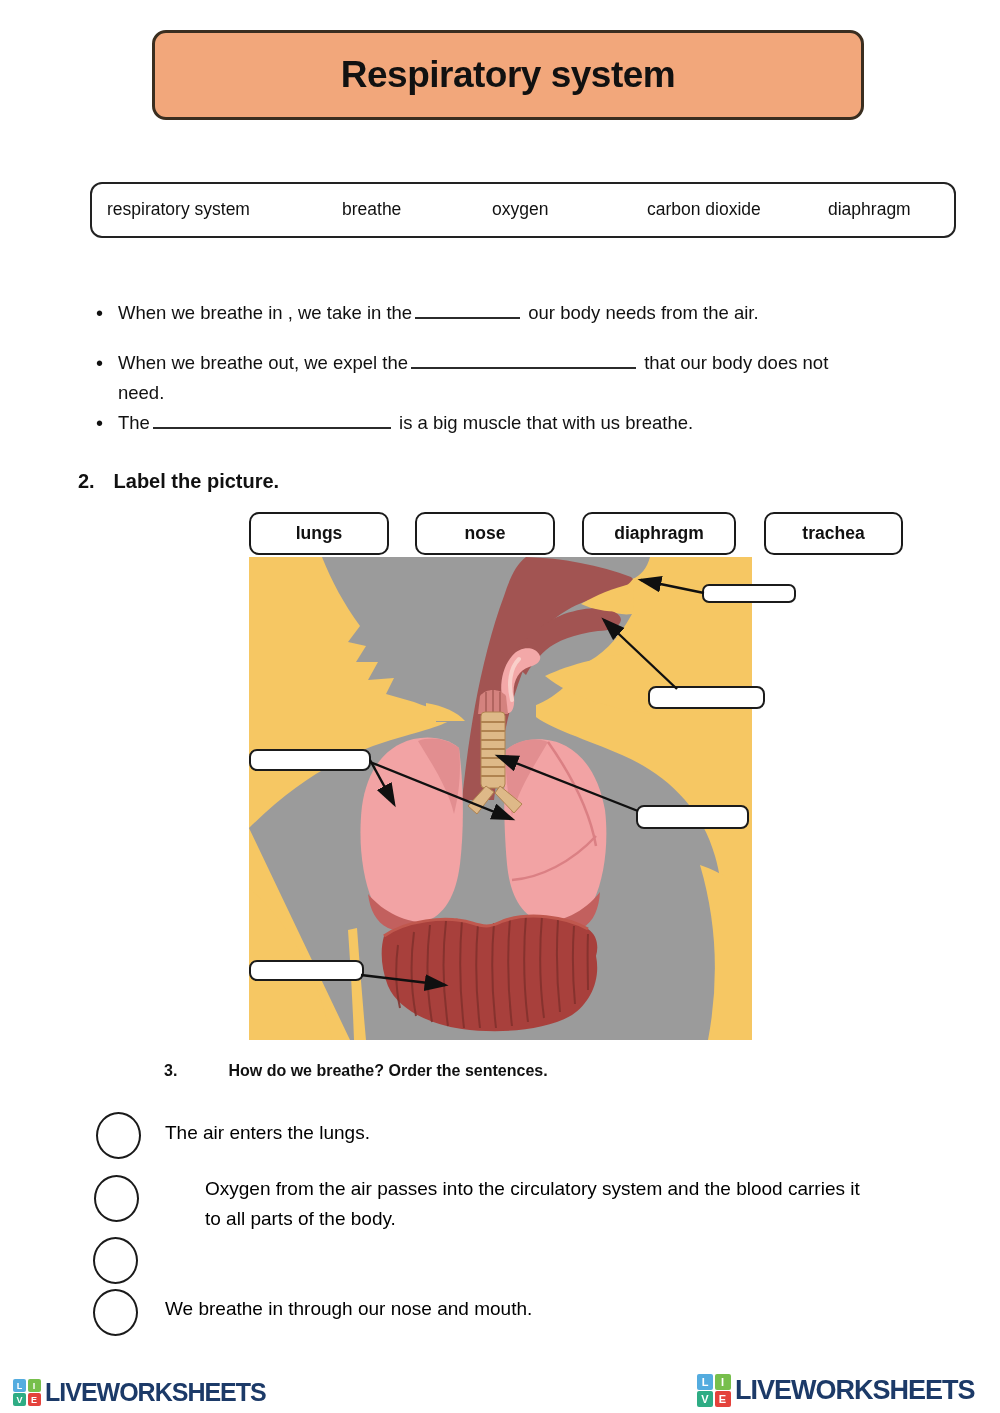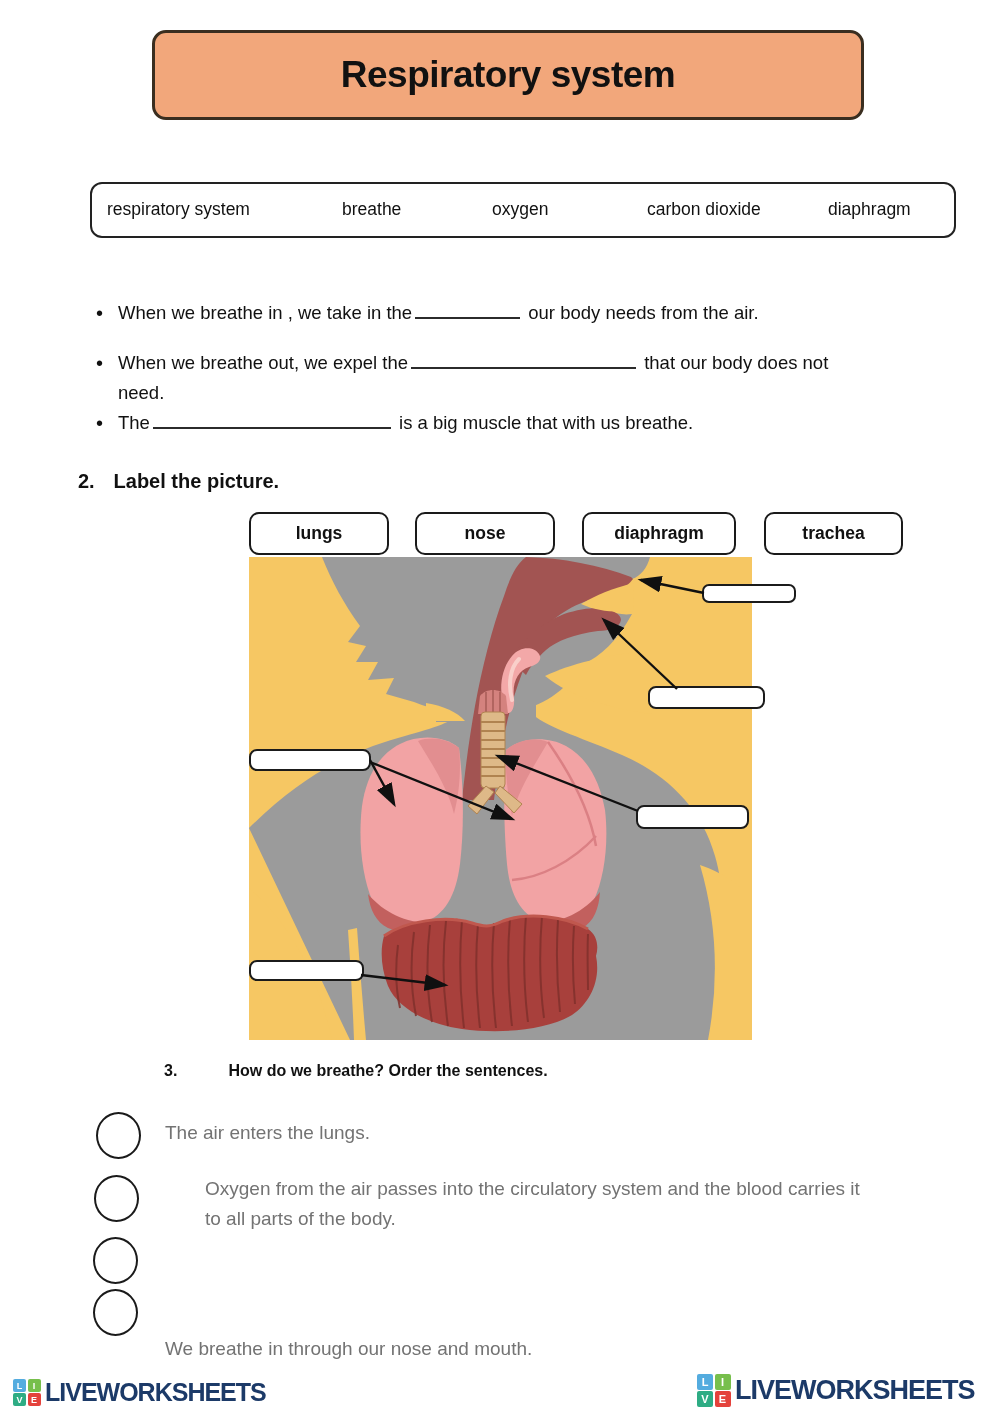--- a/index.html
+++ b/index.html
@@ -27,21 +27,21 @@
   .bullet-row{position:absolute;left:96px;display:flex;}
   .dot{font-size:20px;line-height:30px;width:22px;color:#111;}
   .btext{width:740px;}
 
   
   .wbtn{position:absolute;top:512px;height:39px;border:2.5px solid #1a1a1a;border-radius:10px;background:#fff;
         display:flex;align-items:center;justify-content:center;font-size:17.5px;font-weight:700;color:#111;}
 
   
   .ocircle{position:absolute;width:41px;height:43px;border:2.5px solid #1a1a1a;border-radius:50%;background:#fff;}
-  .itext{position:absolute;left:165px;font-size:19px;line-height:30px;color:#737373;}
+  .itext{position:absolute;left:165px;font-size:19px;line-height:30px;color:#000000;}
 
   
   .brandrow{display:flex;align-items:center;}
   .logogrid{display:grid;grid-template-columns:1fr 1fr;grid-gap:1px;}
   .logogrid i{font-style:normal;display:flex;align-items:center;justify-content:center;
               color:#fff;font-weight:700;border-radius:2px;}
   .brandtext{font-weight:800;color:#1C3A68;letter-spacing:-1px;margin-left:4px;}
 </style>
 </head>
 <body>
@@ -183,21 +183,21 @@
 
   <div class="ocircle" style="left:96px;top:1112px;"></div>
   <div class="itext" style="top:1118px;width:690px;"><span>The air enters the </span><b>lungs</b><span>.</span></div>
 
   <div class="ocircle" style="left:94px;top:1175px;"></div>
   <div class="itext" style="top:1174px;width:670px;margin-left:40px;"><b>Oxygen</b><span> from the air passes into the </span><b>circulatory system</b><span> and the blood carries it to all parts of the body.</span></div>
 
   <div class="ocircle" style="left:93px;top:1237px;"></div>
 
   <div class="ocircle" style="left:93px;top:1289px;"></div>
-  <div class="itext" style="top:1294px;width:690px;margin-top:40px;"><span>We </span><b>breathe in</b><span> through our </span><b>nose</b><span> and </span><b>mouth.</b></div>
+  <div class="itext" style="top:1294px;width:690px;"><span>We </span><b>breathe in</b><span> through our </span><b>nose</b><span> and </span><b>mouth.</b></div>
 
   <div class="abs brandrow" style="left:13px;top:1378px;">
     <div class="logogrid" style="width:28px;">
       <i style="background:#54ACDF;width:13px;height:13px;font-size:9px;">L</i>
       <i style="background:#77BF4C;width:13px;height:13px;font-size:9px;">I</i>
       <i style="background:#2EAC84;width:13px;height:13px;font-size:9px;">V</i>
       <i style="background:#E4423C;width:13px;height:13px;font-size:9px;">E</i>
     </div>
     <span class="brandtext" style="font-size:25px;">LIVEWORKSHEETS</span>
   </div>

